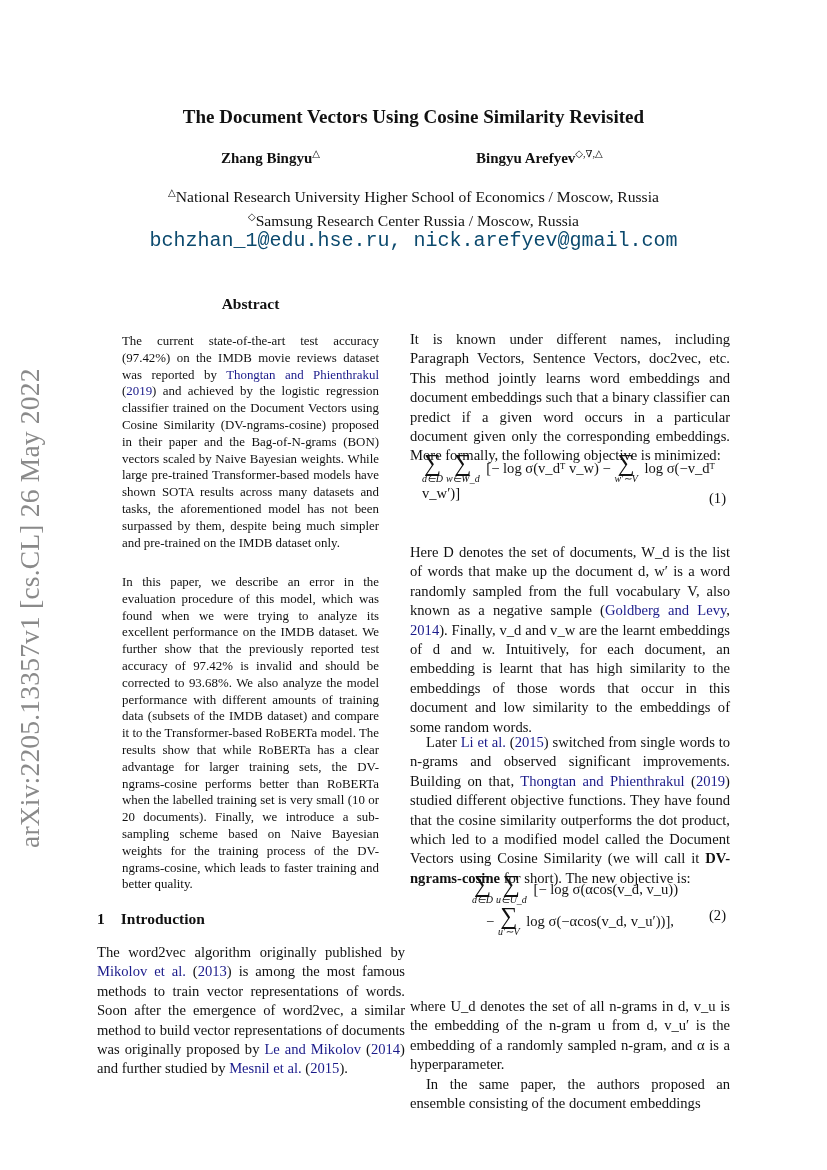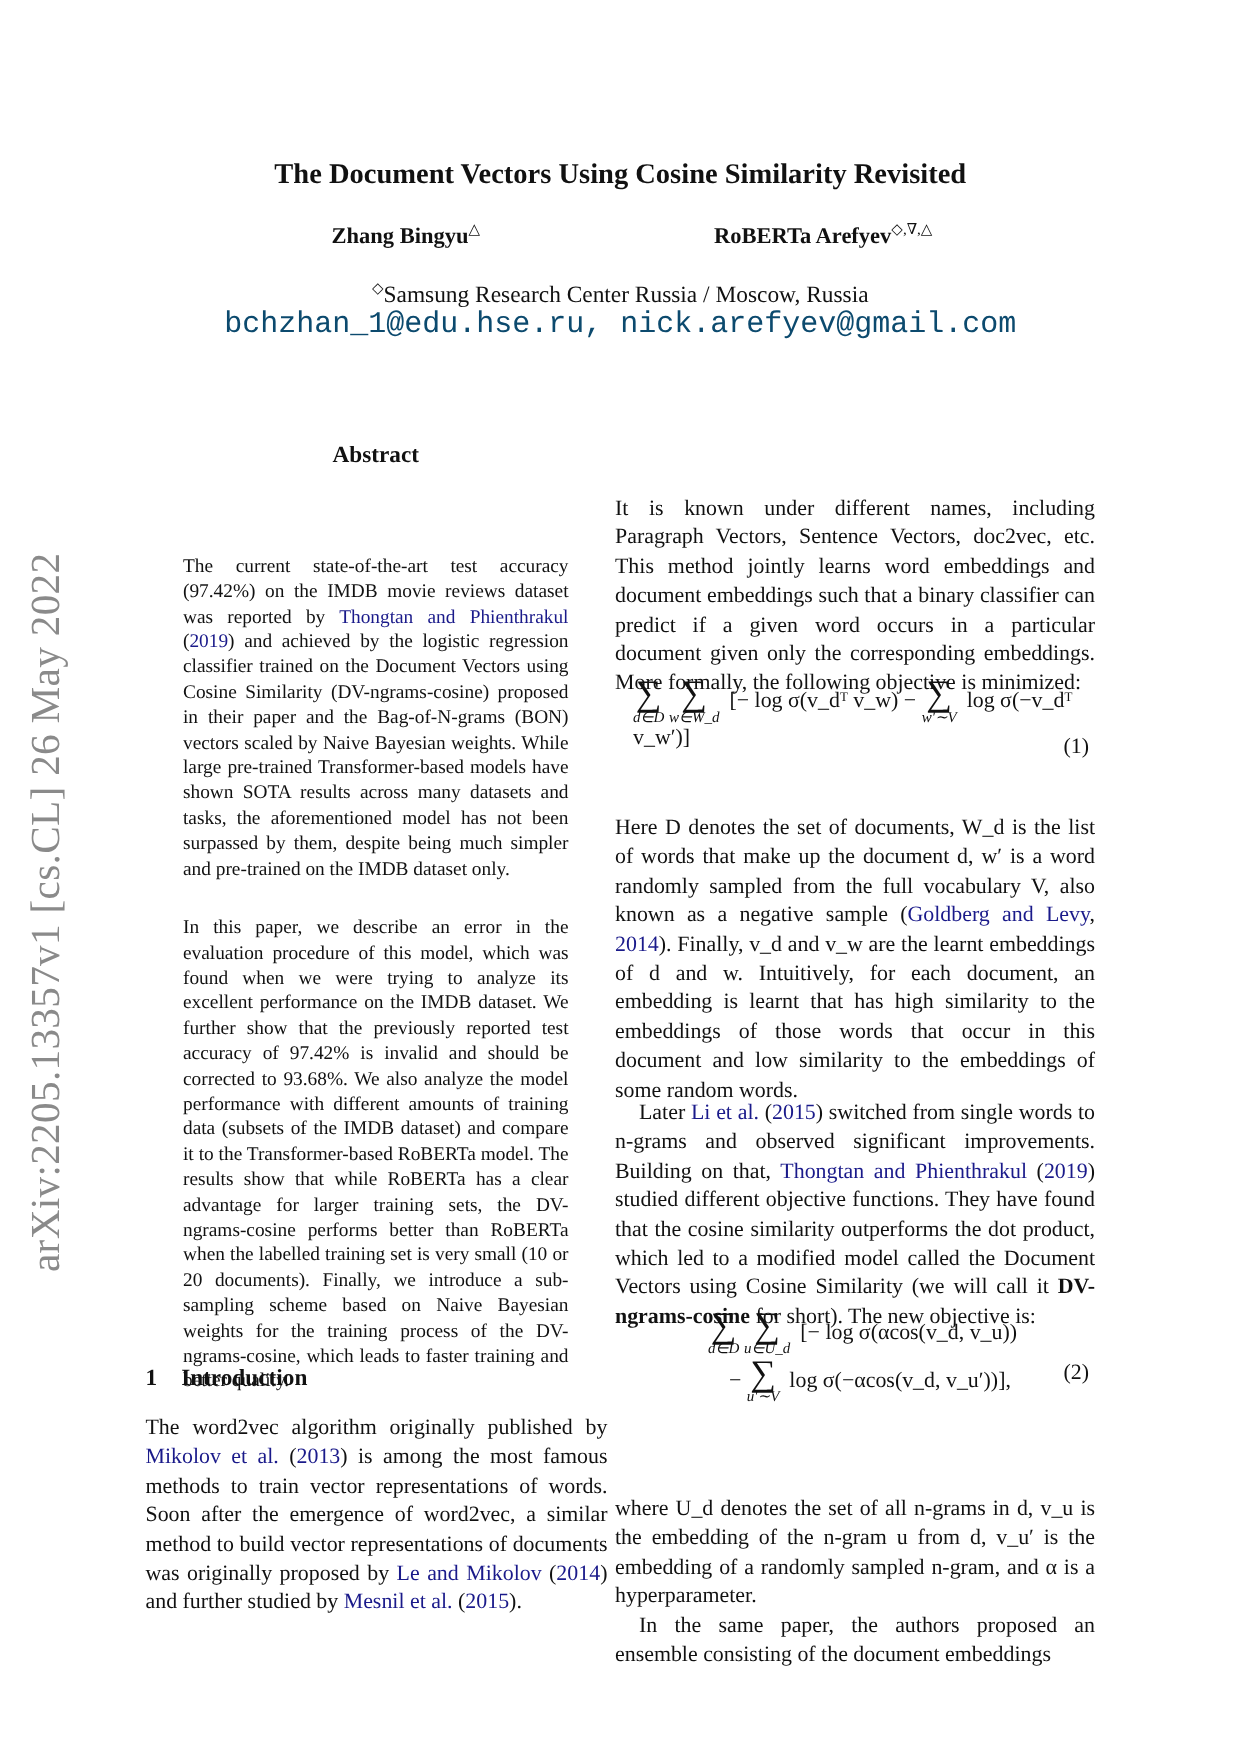--- a/index.html
+++ b/index.html
@@ -21,21 +21,21 @@
   .author-1 { left: 221px; }
   .author-2 { left: 476px; }
   .affils {
     position: absolute; left: 0; width: 827px; top: 183px; text-align: center;
     font-size: 15.6px; line-height: 19.6px;
   }
   .affils sup { font-size: 10px; }
   .emails {
     font-family: Liberation Mono, monospace; font-size: 20px; color: #0c4a6e;
   }
-  .col-left { position: absolute; left: 122px; width: 257px; margin-top: 36px; }
+  .col-left { position: absolute; left: 122px; width: 257px; }
   .col-right { position: absolute; left: 410px; width: 320px; margin-top: 36px; }
   .abs-heading {
     position: absolute; left: 122px; width: 257px; top: 295px; text-align: center;
     font-weight: bold; font-size: 15.5px;
   }
   .abs-text {
     font-size: 12.9px; line-height: 16.8px; text-align: justify; hyphens: auto;
   }
   .abs-p1 { top: 333px; }
   .abs-p2 { top: 574px; }
@@ -67,24 +67,25 @@
 <body>
 
 <div class="arxiv-stamp">arXiv:2205.13357v1  [cs.CL]  26 May 2022</div>
 
 <div class="title">The Document Vectors Using Cosine Similarity Revisited</div>
 
 <div class="author author-1">
   <span>Zhang Bingyu</span><sup>△</sup>
 </div>
 <div class="author author-2">
-  <span>RoBERTa Arefyev</span><sup>◇,∇,△</sup>
+  <span>Bingyu Arefyev</span><sup>◇,∇,△</sup>
 </div>
 
 <div class="affils">
+  <div><sup>△</sup><span>National Research University Higher School of Economics / Moscow, Russia</span></div>
   <div><sup>◇</sup><span>Samsung Research Center Russia / Moscow, Russia</span></div>
   <div class="emails">bchzhan_1@edu.hse.ru, nick.arefyev@gmail.com</div>
 </div>
 
 <div class="abs-heading">Abstract</div>
 
 <div class="col-left abs-text abs-p1"><span>The current state-of-the-art test accuracy (97.42%) on the IMDB movie reviews dataset was reported by </span><span class="link">Thongtan and Phienthrakul</span><span> (</span><span class="link">2019</span><span>) and achieved by the logistic regression classifier trained on the Document Vectors using Cosine Similarity (DV-ngrams-cosine) proposed in their paper and the Bag-of-N-grams (BON) vectors scaled by Naive Bayesian weights. While large pre-trained Transformer-based models have shown SOTA results across many datasets and tasks, the aforementioned model has not been surpassed by them, despite being much simpler and pre-trained on the IMDB dataset only.</span></div>
 
 <div class="col-left abs-text abs-p2">In this paper, we describe an error in the evaluation procedure of this model, which was found when we were trying to analyze its excellent performance on the IMDB dataset. We further show that the previously reported test accuracy of 97.42% is invalid and should be corrected to 93.68%. We also analyze the model performance with different amounts of training data (subsets of the IMDB dataset) and compare it to the Transformer-based RoBERTa model. The results show that while RoBERTa has a clear advantage for larger training sets, the DV-ngrams-cosine performs better than RoBERTa when the labelled training set is very small (10 or 20 documents). Finally, we introduce a sub-sampling scheme based on Naive Bayesian weights for the training process of the DV-ngrams-cosine, which leads to faster training and better quality.</div>
 

